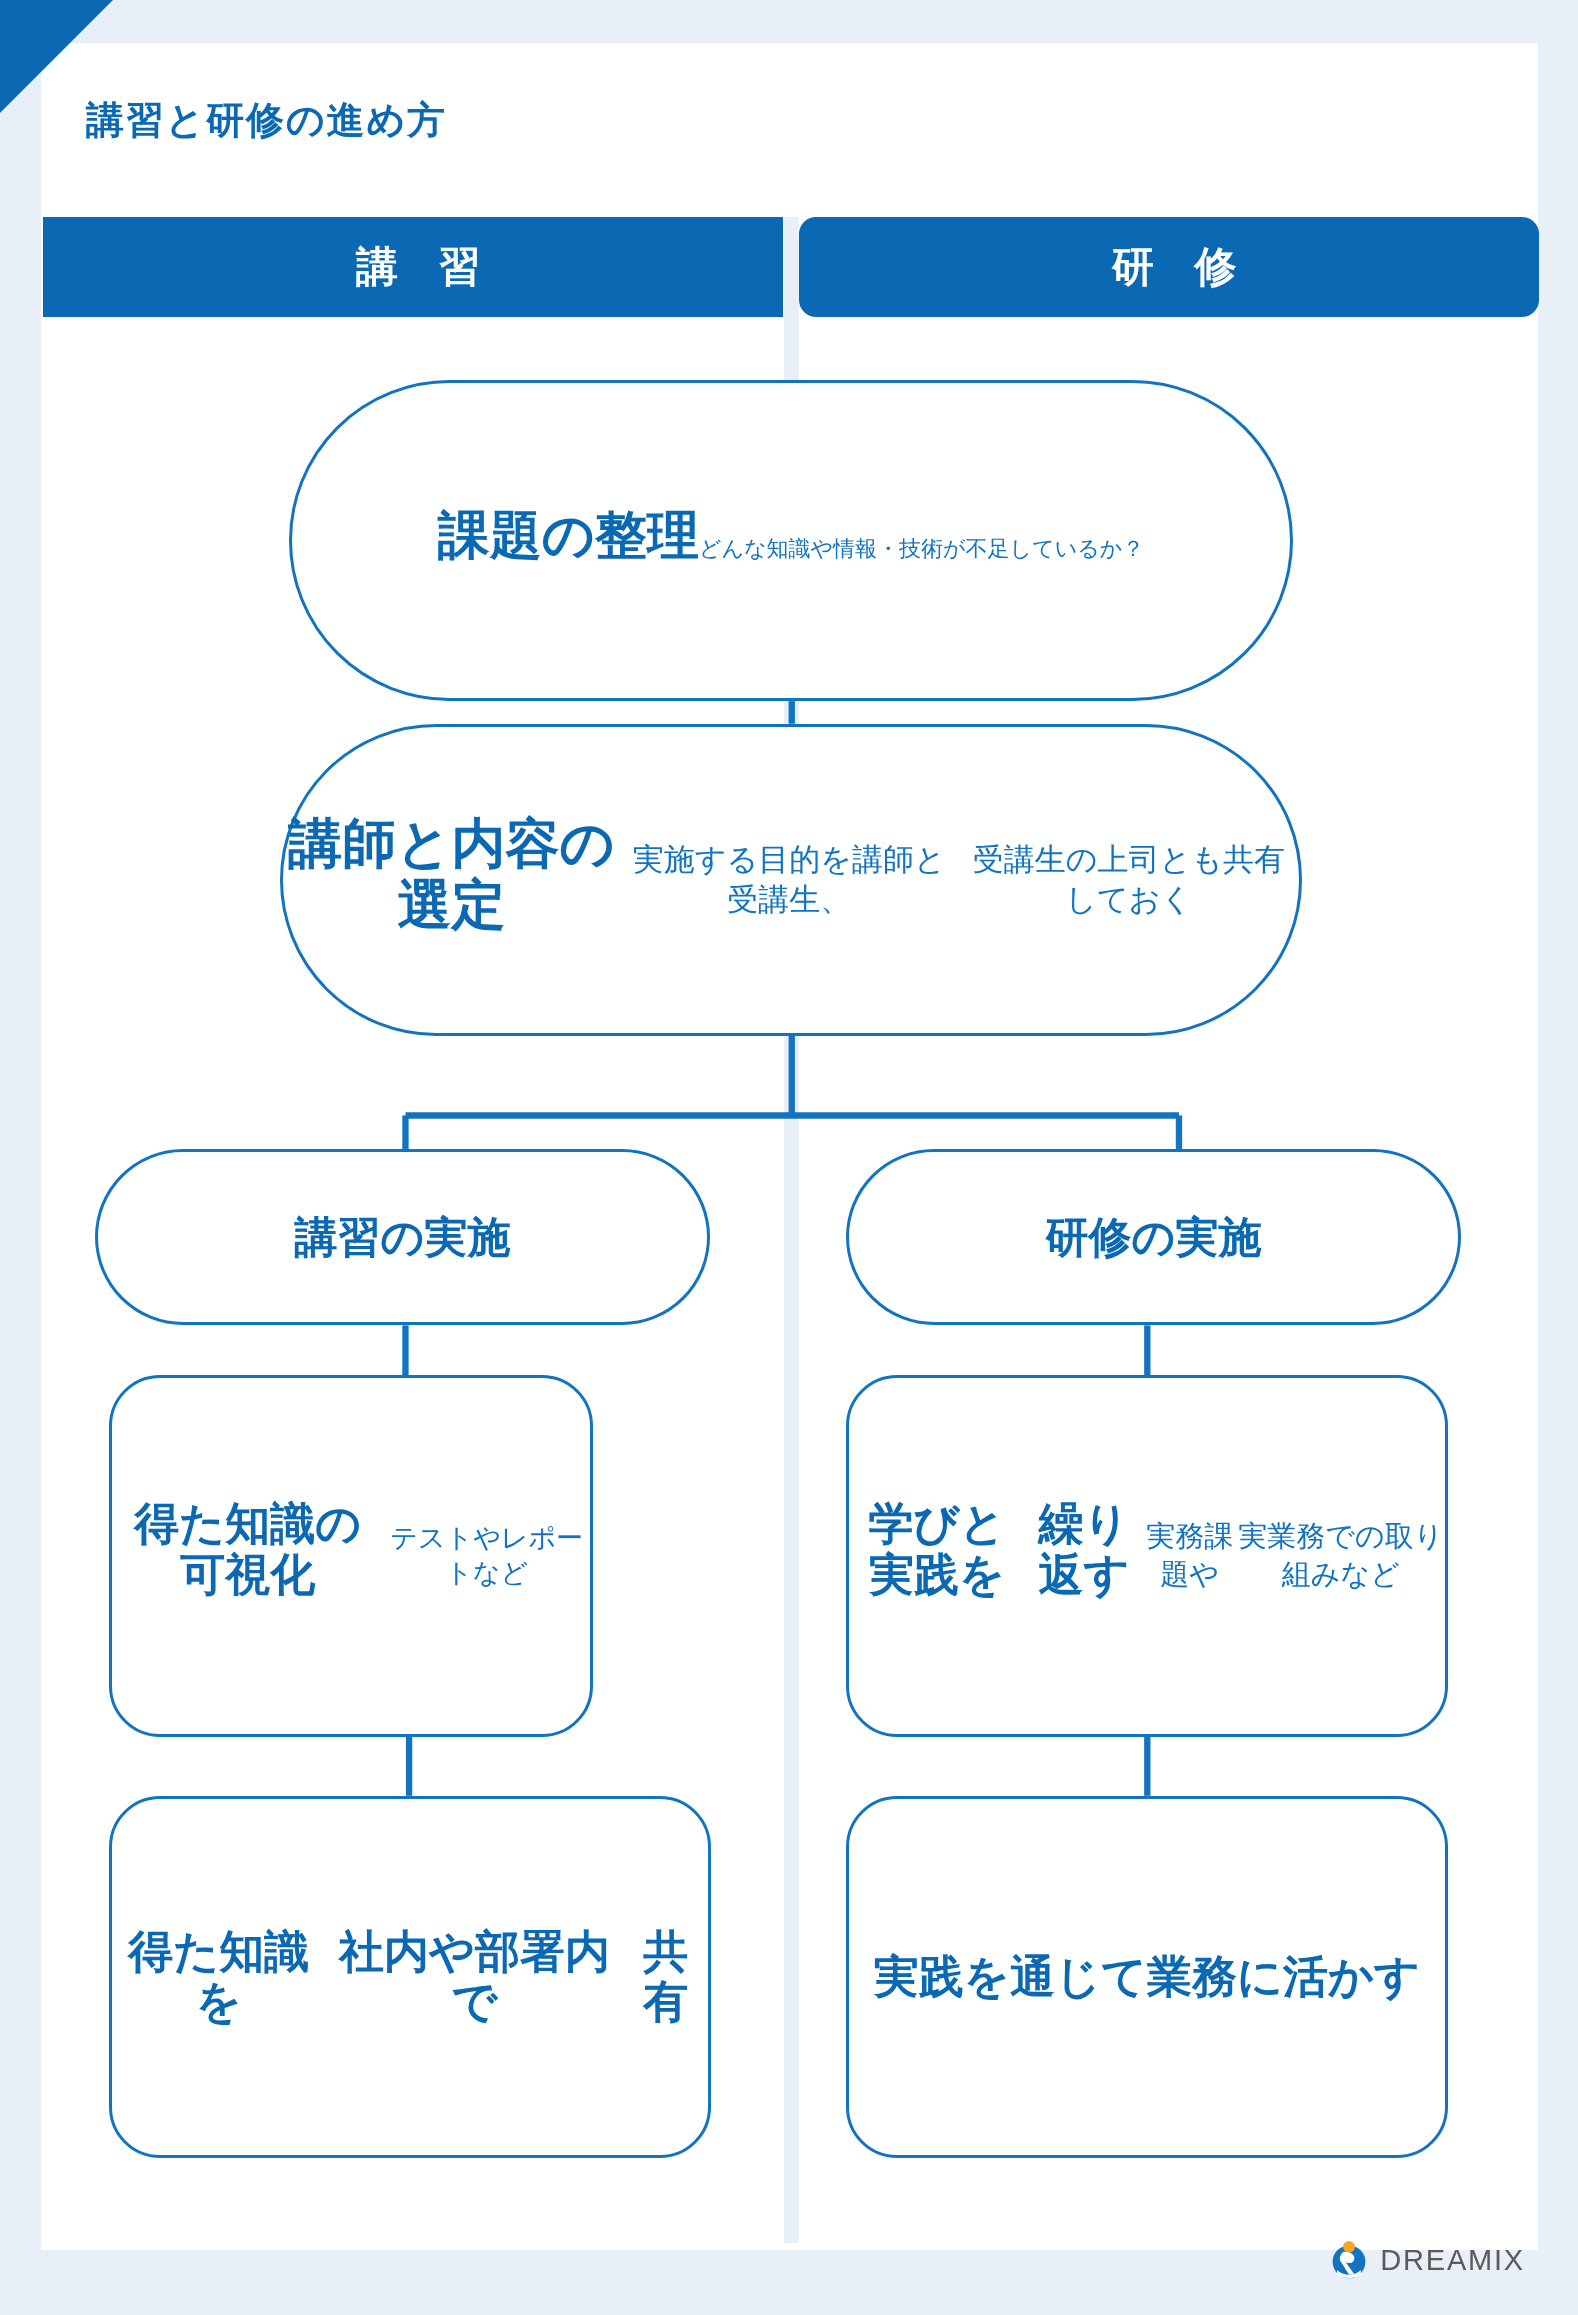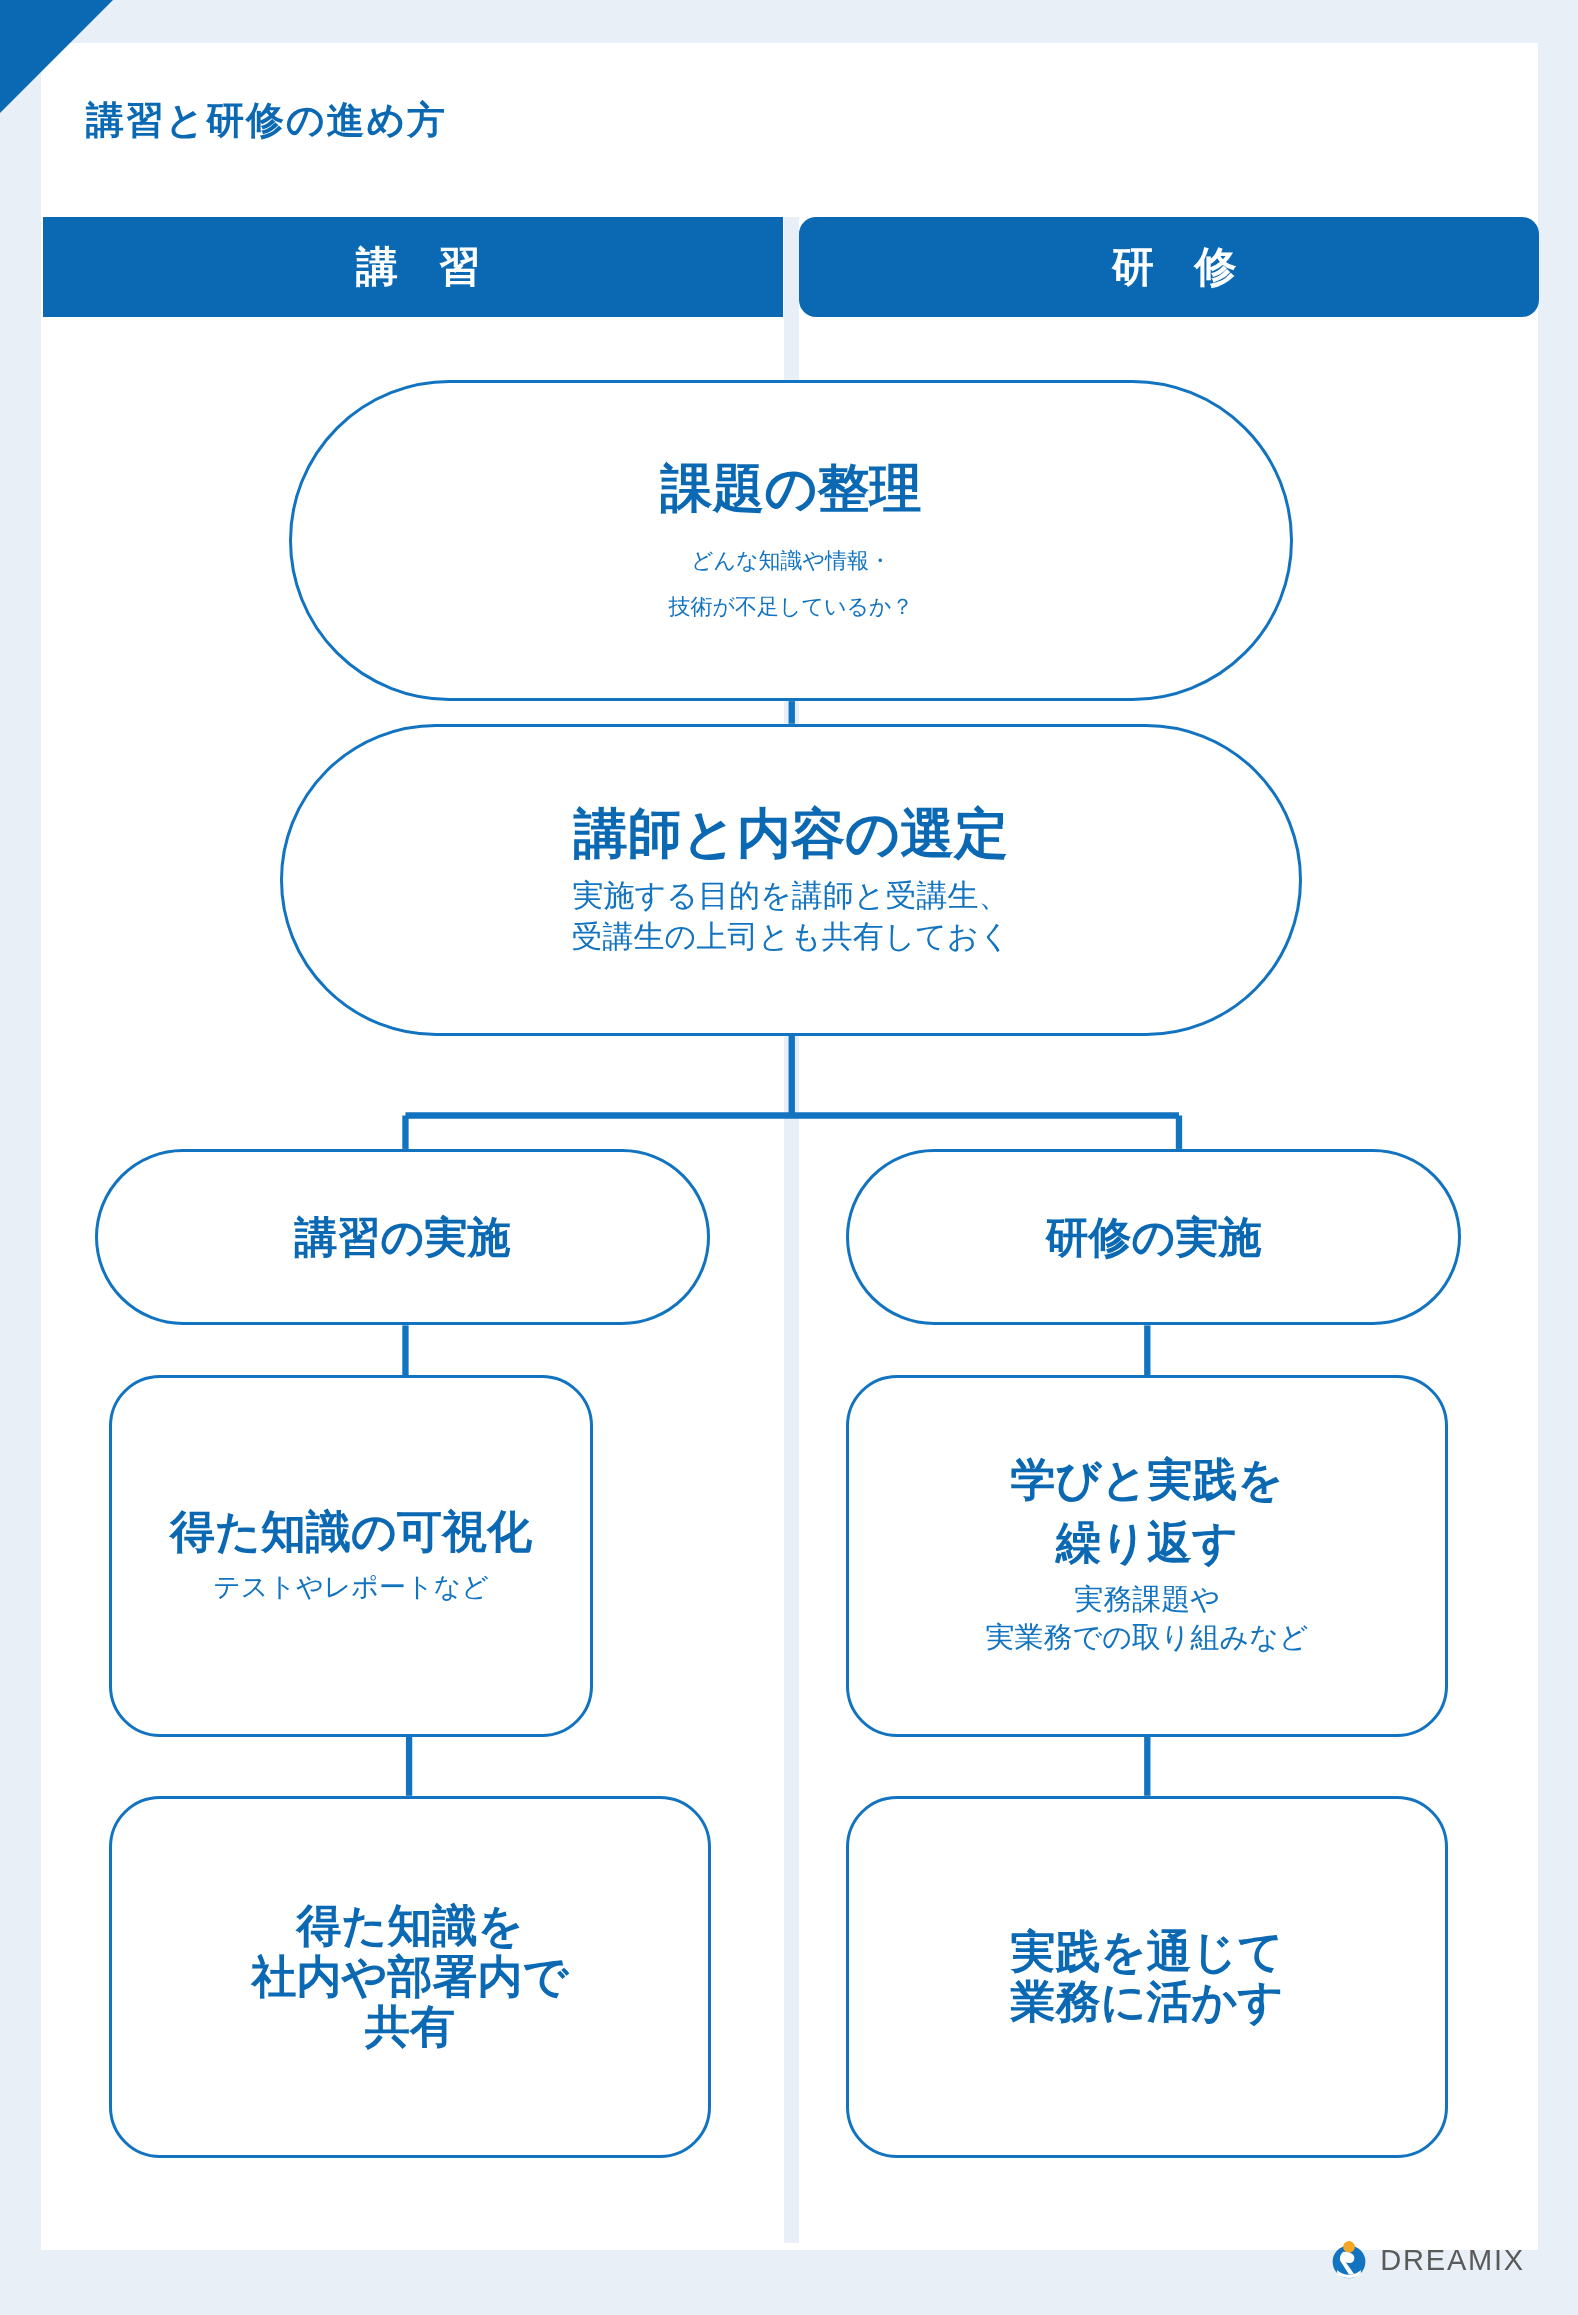--- a/index.html
+++ b/index.html
@@ -106,21 +106,21 @@
     z-index: 4;
   }
 
   
   .node {
     position: absolute;
     box-sizing: border-box;
     border: 3.6px solid #1273C0;
     background: #ffffff;
     display: flex;
-    flex-direction: column;
+    flex-direction: row;
     align-items: center;
     justify-content: center;
     text-align: center;
     z-index: 8;
     pointer-events: auto;
   }
   .node .title {
     color: #0B69B4;
     font-weight: bold;
     line-height: 1.12;

